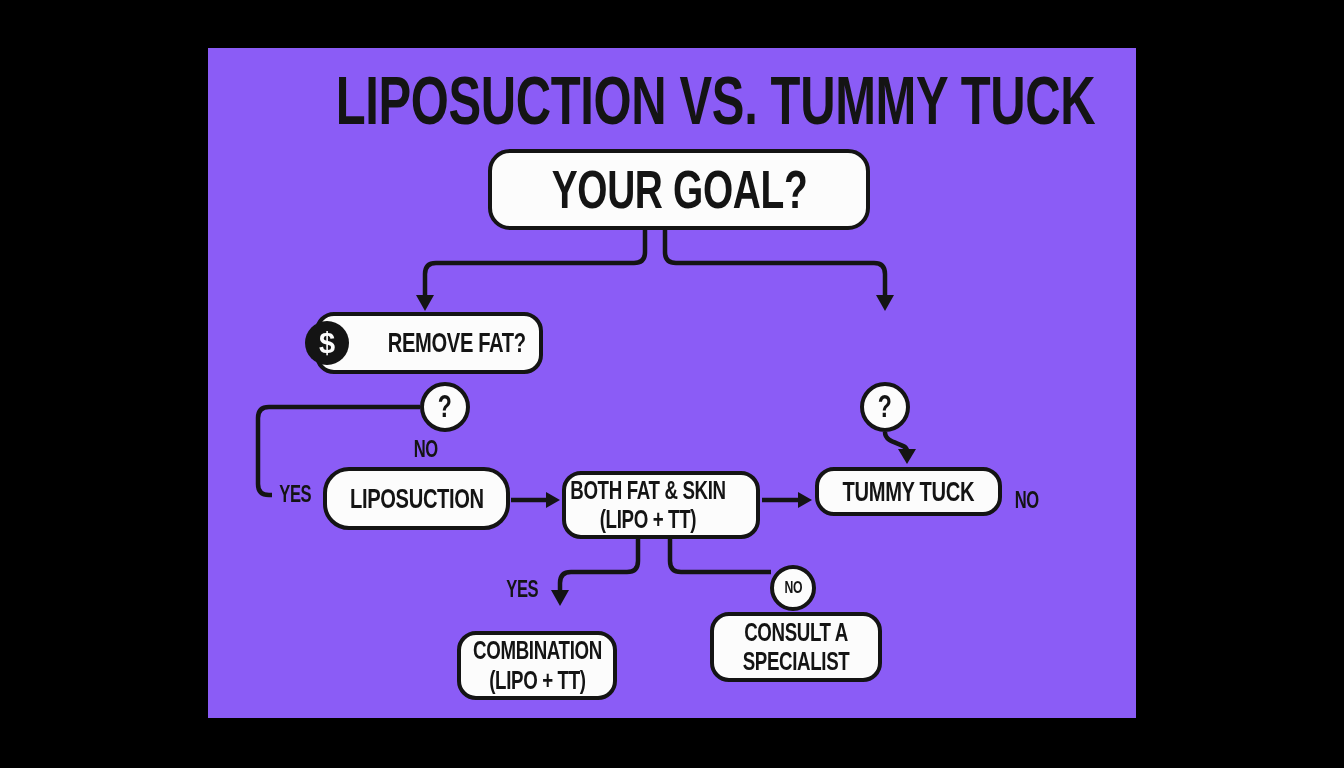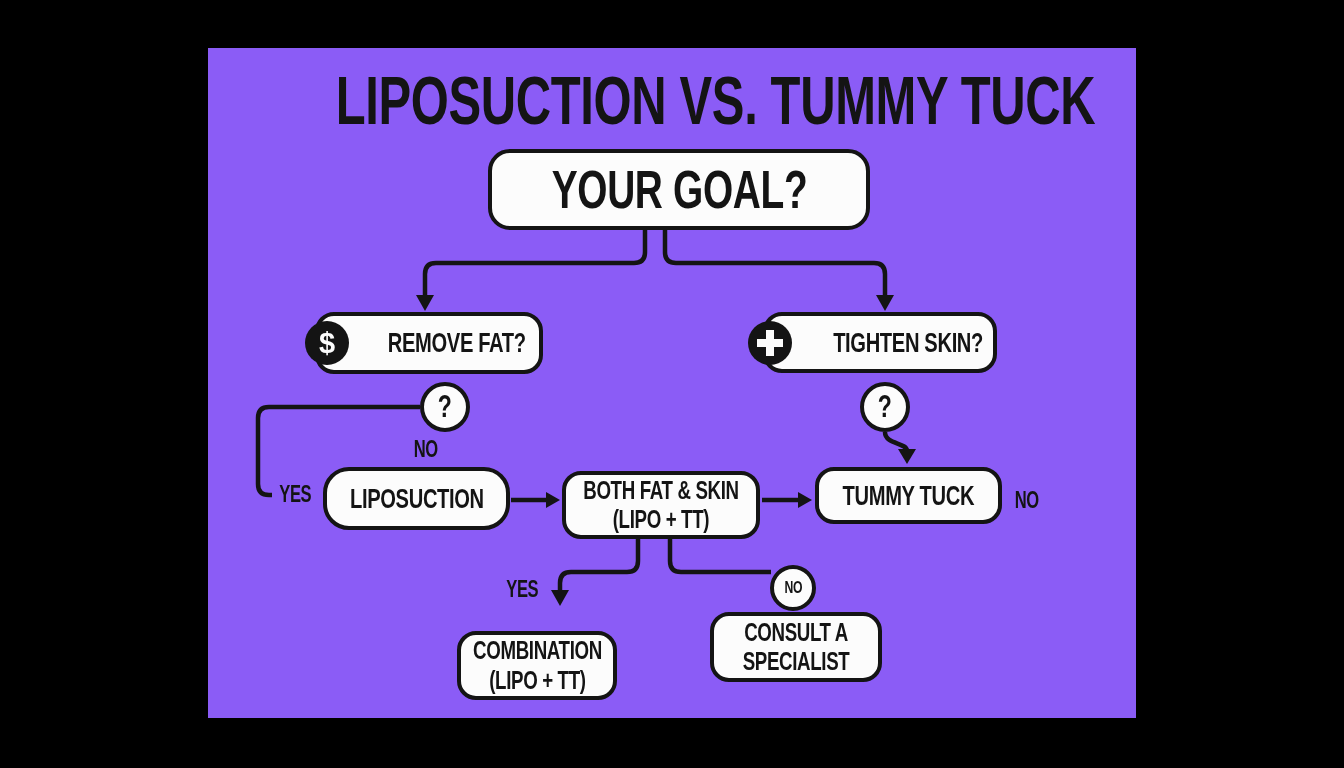--- a/index.html
+++ b/index.html
@@ -47,22 +47,22 @@
   .edge-label{
     position:absolute;font-weight:bold;font-size:23px;line-height:1;
     white-space:nowrap;
   }
   .icon{flex:0 0 auto;width:44px;height:44px;display:block;}
   
   #goal{left:256px;top:101px;width:382px;height:81px;font-size:54px;border-radius:22px;margin-left:24px;}
   #remove-fat{left:107px;top:264px;width:228px;height:62px;font-size:28px;}
   #tighten-skin{left:555px;top:264px;width:234px;height:61px;font-size:28px;}
   #liposuction{left:115px;top:419px;width:187px;height:63px;font-size:28px;border-radius:26px;}
-  #both{left:354px;top:423px;width:198px;height:68px;font-size:26px;}
-  #tummy-tuck{left:607px;top:419px;width:187px;height:57px;font-size:28px;}
+  #both{left:354px;top:423px;width:198px;height:68px;font-size:26px;justify-content:flex-end;}
+  #tummy-tuck{left:607px;top:419px;width:187px;height:49px;font-size:28px;}
   #combination{left:249px;top:561px;width:160px;height:69px;font-size:26px;margin-top:22px;}
   #consult{left:502px;top:564px;width:172px;height:70px;font-size:26px;}
   #q-left{left:212px;top:334px;}
   #q-right{left:652px;top:334px;}
   #no-left{left:183px;top:389px;width:70px;text-align:center;}
   #yes-left{left:65px;top:434px;}
   #no-right{left:802px;top:440px;}
   #yes-bottom{left:292px;top:529px;}
 </style>
 </head>
@@ -94,27 +94,20 @@
   </div>
 
   <div class="node" id="remove-fat">
     <svg class="icon" viewBox="0 0 44 44">
       <circle cx="22" cy="22" r="22" fill="#141414"></circle>
       <text x="22" y="32" text-anchor="middle" fill="#fcfcfc" font-size="29" font-weight="bold">$</text>
     </svg>
     <span class="cond">REMOVE FAT?</span>
   </div>
 
-  <div class="node" id="tighten-skin">
-    <svg class="icon" viewBox="0 0 44 44">
-      <circle cx="22" cy="22" r="22" fill="#141414"></circle>
-      <path d="M18 9 h8 v9 h9 v8 h-9 v9 h-8 v-9 h-9 v-8 h9 z" fill="#fcfcfc"></path>
-    </svg>
-    <span class="cond">TIGHTEN SKIN?</span>
-  </div>
 
   <div class="qcircle" id="q-left">
     <span class="cond">?</span>
   </div>
   <div class="qcircle" id="q-right">
     <span class="cond">?</span>
   </div>
 
   <div class="edge-label" id="no-left">
     <span class="cond">NO</span>

